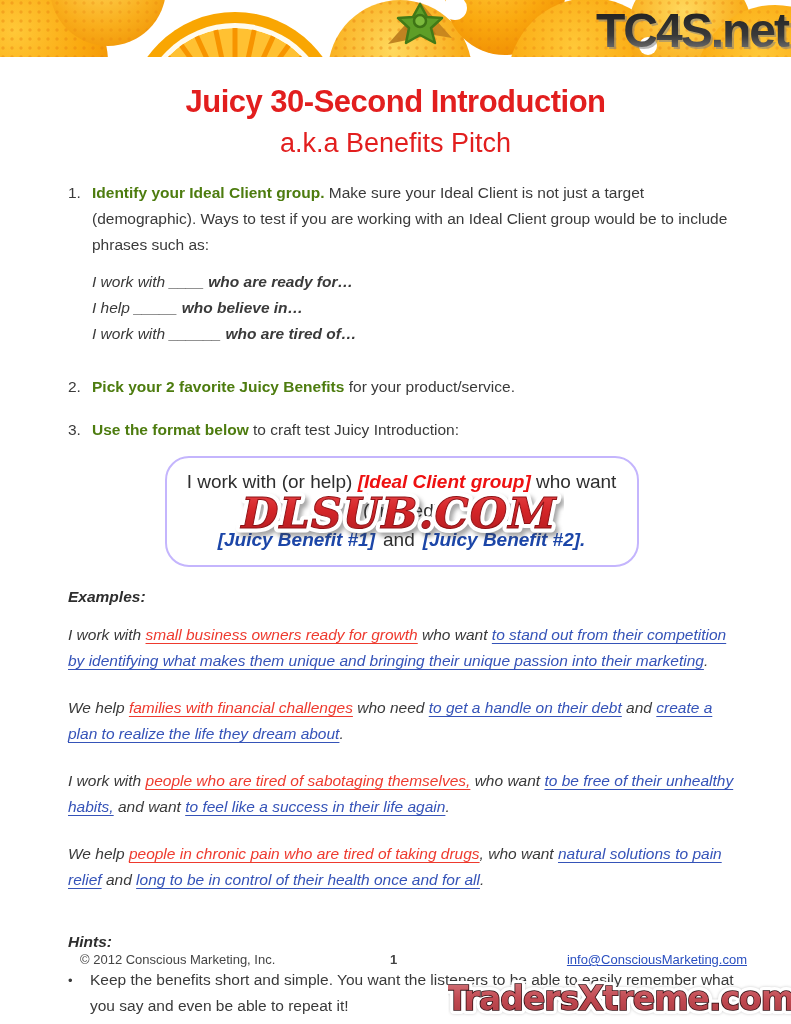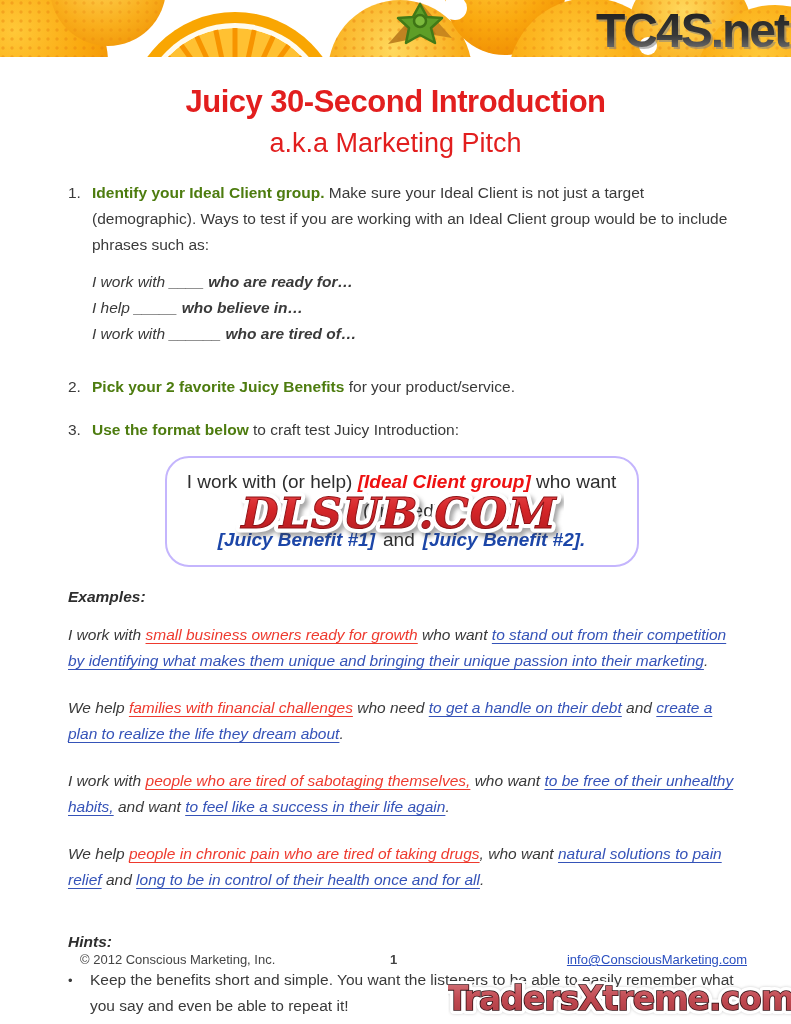--- a/index.html
+++ b/index.html
@@ -147,21 +147,21 @@
         <path d="M420 8 L388 44 L436 34 Z" fill="#B5761A" opacity="0.85"></path>
         <path d="M420 4 l7 13 15 1 -11 10 4 15 -15 -8 -14 8 3 -15 -11 -10 15 -1 Z" fill="#5E9E27" stroke="#417A17" stroke-width="2.5" stroke-linejoin="round"></path>
         <circle cx="420" cy="21" r="6" fill="#7CBA3D" stroke="#3E7415" stroke-width="2.5"></circle>
       </g>
 
       <text x="788" y="47" text-anchor="end" font-family="Liberation Sans, sans-serif" font-size="48" font-weight="bold" letter-spacing="-2" fill="url(#tcgrad)" style="filter:drop-shadow(2px 2px 0 rgba(130,130,130,0.55))">TC4S.net</text>
     </svg>
   </div>
 
   <div class="title">Juicy 30-Second Introduction</div>
-  <div class="subtitle">a.k.a Marketing Pitch</div>
+  <div class="subtitle">a.k.a Benefits Pitch</div>
 
   <div class="content">
 
     <div class="step">
       <div class="step-num">1.</div>
       <div class="step-body">
         <span><b class="inline">Identify your Ideal Client group.</b><span> Make sure your Ideal Client is not just a target (demographic). Ways to test if you are working with an Ideal Client group would be to include phrases such as:</span></span>
         <div class="phrases">
           <div class="phrase"><span>I work with ____ </span><b>who are ready for…</b></div>
           <div class="phrase"><span>I help _____ </span><b>who believe in…</b></div>

